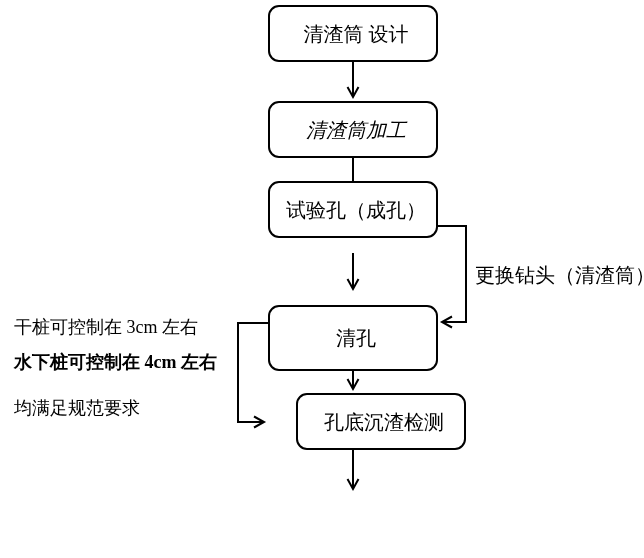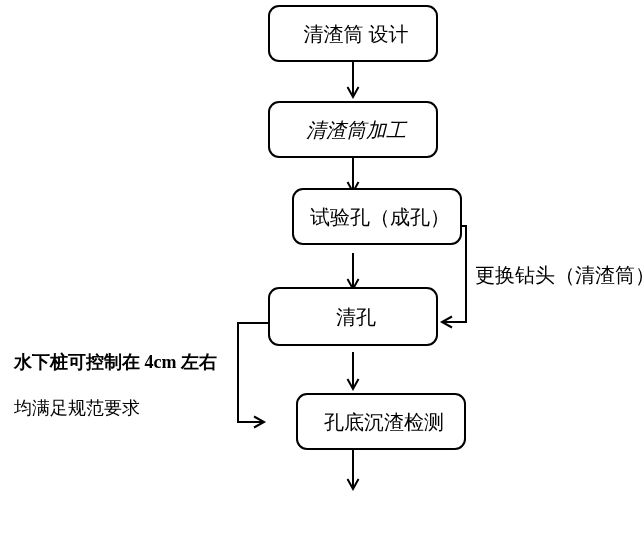--- a/index.html
+++ b/index.html
@@ -30,22 +30,22 @@
     display: flex;
     align-items: center;
     justify-content: center;
     font-size: 20px;
     line-height: 1;
     white-space: nowrap;
     padding-left: 6px;
   }
   .n1 { top: 5px; }
   .n2 { top: 101px; font-style: italic; }
-  .n3 { top: 188px; margin-left: 24px; }
-  .n4 { top: 287px; height: 59px; }
+  .n3 { top: 181px; }
+  .n4 { top: 305px; height: 66px; }
   .n5 { top: 393px; margin-left: 28px; }
   .n6 { top: 493px; }
   .edge-label {
     position: absolute;
     left: 475px;
     top: 263px;
     font-size: 20px;
     line-height: 24px;
     white-space: nowrap;
   }
@@ -91,16 +91,17 @@
   </div>
   <div class="node n4">
     <span>清孔</span>
   </div>
   <div class="node n5">
     <span>孔底沉渣检测</span>
   </div>
 
   <div class="edge-label">更换钻头（清渣筒）</div>
 
+  <div class="note-line note-1">干桩可控制在 3cm 左右</div>
   <div class="note-line note-2">水下桩可控制在 4cm 左右</div>
   <div class="note-line note-3">均满足规范要求</div>
 
 </div>
 
 </body></html>

